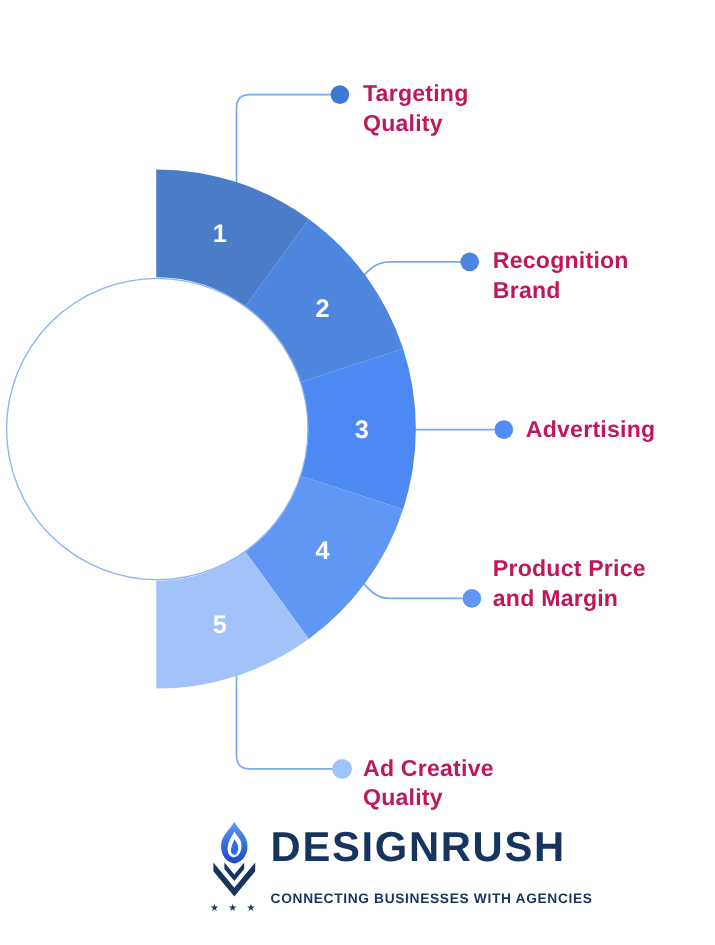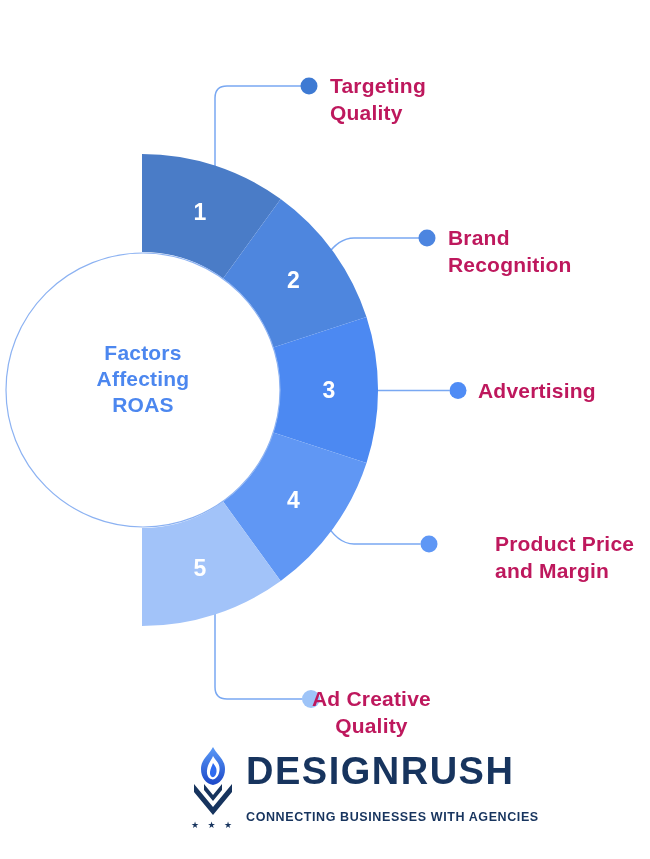--- a/index.html
+++ b/index.html
@@ -21,22 +21,22 @@
     color:#be185d;
     font-weight:bold;
     font-size:21px;
     line-height:27px;
     white-space:nowrap;
     letter-spacing:0.2px;
   }
   .c1{left:330px;top:72px;}
   .c2{left:448px;top:224px;}
   .c3{left:478px;top:377px;text-align:center;}
-  .c4{left:448px;top:530px;margin-left:47px;}
-  .c5{left:312px;top:685px;text-align:center;}
+  .c4{left:448px;top:504px;}
+  .c5{left:330px;top:685px;}
   .center-title{
     position:absolute;left:13px;top:340px;width:260px;
     text-align:center;
     color:#4c87ef;
     font-weight:bold;
     font-size:21px;
     line-height:26px;
     letter-spacing:0.2px;
   }
   .logo{
@@ -101,40 +101,35 @@
       <circle cx="429" cy="544" r="8.5" fill="#5f97f5"></circle>
       <circle cx="311" cy="699" r="9" fill="#9ec4f8"></circle>
     </g>
   </svg>
 
   <div class="callout c1">
     <div>Targeting</div>
     <div>Quality</div>
   </div>
   <div class="callout c2">
+    <div>Recognition</div>
     <div>Brand</div>
-    <div>Recognition</div>
   </div>
   <div class="callout c3">
     <div>Advertising</div>
   </div>
   <div class="callout c4">
     <div>Product Price</div>
     <div>and Margin</div>
   </div>
   <div class="callout c5">
     <div>Ad Creative</div>
     <div>Quality</div>
   </div>
 
-  <div class="center-title">
-    <div>Factors</div>
-    <div>Affecting</div>
-    <div>ROAS</div>
-  </div>
 
   <div class="logo">
     <svg width="46" height="84" viewBox="0 0 44 84">
       <defs>
         <linearGradient id="flameGrad" x1="0" y1="0" x2="0" y2="1">
           <stop offset="0" stop-color="#5b9af7"></stop>
           <stop offset="1" stop-color="#1b47c8"></stop>
         </linearGradient>
       </defs>
       <path d="M22,1 C26,9 34,13 34,23 C34,32 29,37.5 22,39 C15,37.5 10,32 10,23 C10,13 18,9 22,1 Z" fill="url(#flameGrad)"></path>

